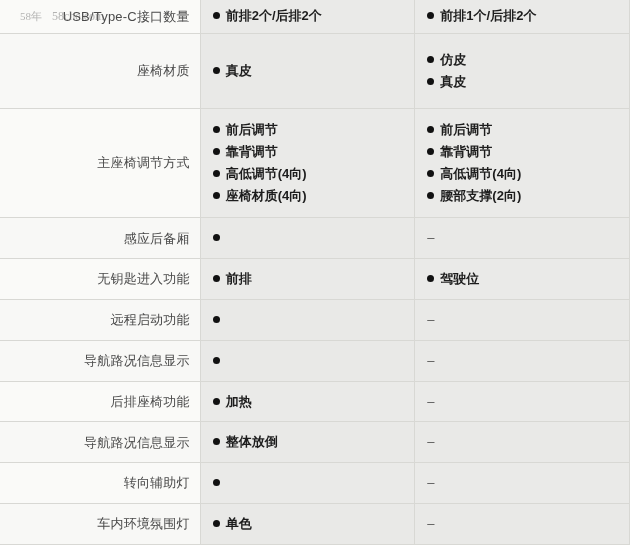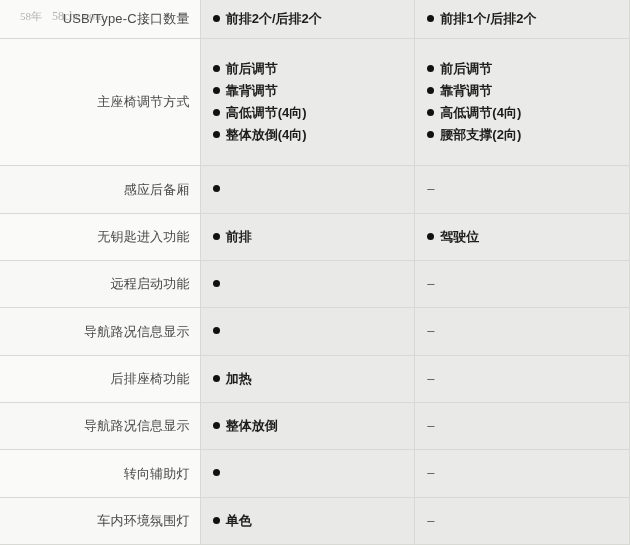--- a/index.html
+++ b/index.html
@@ -144,28 +144,42 @@
             <ul class="val-list">
               <li><span class="bullet"></span><span class="label-text">前排2个/后排2个</span></li>
             </ul>
           </td>
           <td class="col-data last-col">
             <ul class="val-list">
               <li><span class="bullet"></span><span class="label-text">前排1个/后排2个</span></li>
             </ul>
           </td>
         </tr>
+        <tr class="row-tall-2 band">
+          <td class="col-label"><span>座椅材质</span></td>
+          <td class="col-data">
+            <ul class="val-list">
+              <li><span class="bullet"></span><span class="label-text">真皮</span></li>
+            </ul>
+          </td>
+          <td class="col-data last-col">
+            <ul class="val-list">
+              <li><span class="bullet"></span><span class="label-text">仿皮</span></li>
+              <li><span class="bullet"></span><span class="label-text">真皮</span></li>
+            </ul>
+          </td>
+        </tr>
         <tr class="row-tall-3">
           <td class="col-label"><span>主座椅调节方式</span></td>
           <td class="col-data">
             <ul class="val-list">
               <li><span class="bullet"></span><span class="label-text">前后调节</span></li>
               <li><span class="bullet"></span><span class="label-text">靠背调节</span></li>
               <li><span class="bullet"></span><span class="label-text">高低调节(4向)</span></li>
-              <li><span class="bullet"></span><span class="label-text">整体放倒(4向)</span></li>
+              <li><span class="bullet"></span><span class="label-text">座椅材质(4向)</span></li>
             </ul>
           </td>
           <td class="col-data last-col">
             <ul class="val-list">
               <li><span class="bullet"></span><span class="label-text">前后调节</span></li>
               <li><span class="bullet"></span><span class="label-text">靠背调节</span></li>
               <li><span class="bullet"></span><span class="label-text">高低调节(4向)</span></li>
               <li><span class="bullet"></span><span class="label-text">腰部支撑(2向)</span></li>
             </ul>
           </td>

